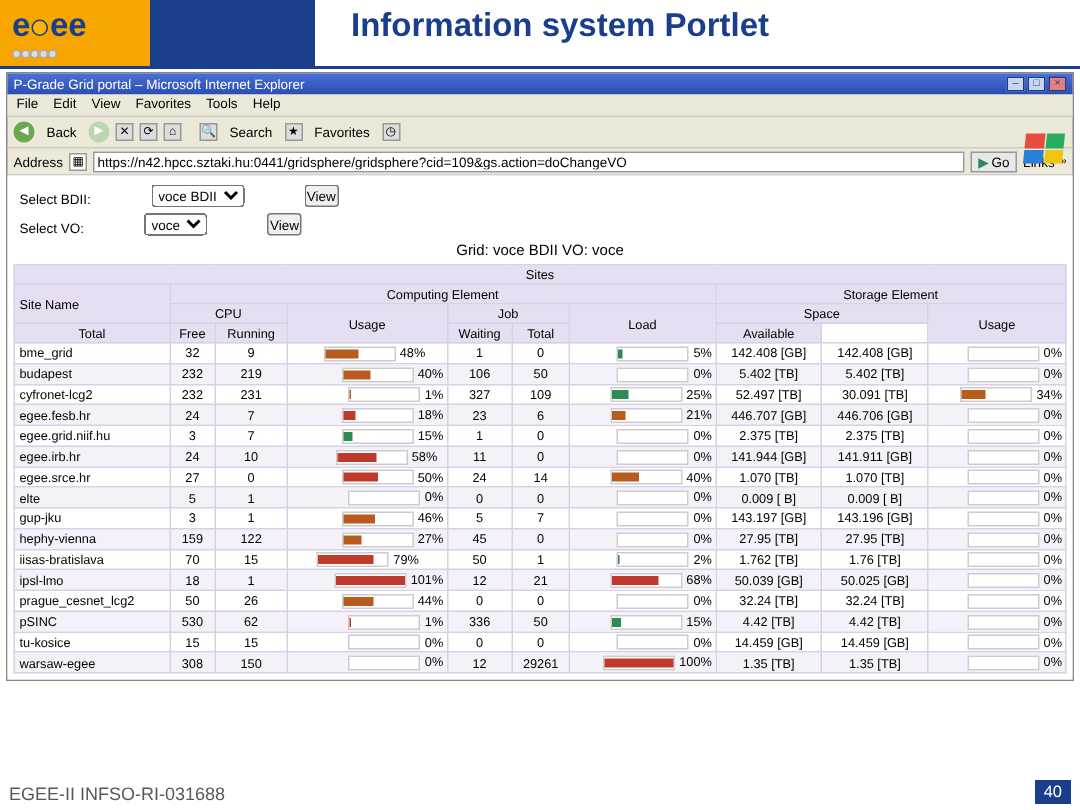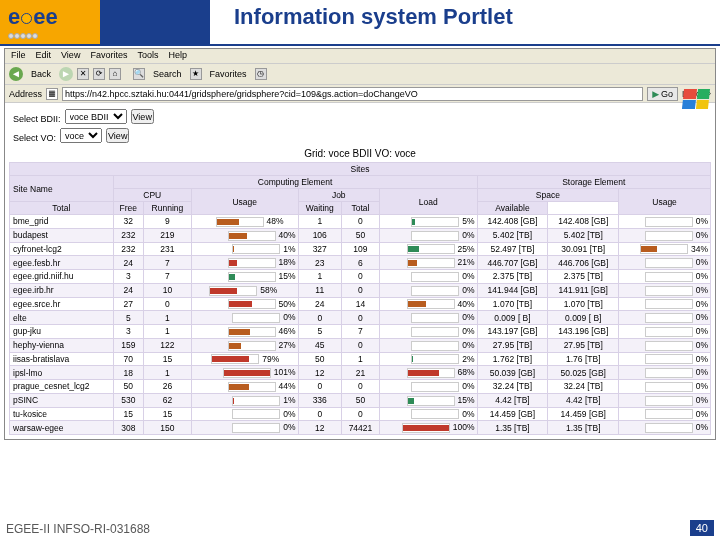--- a/index.html
+++ b/index.html
@@ -24,21 +24,21 @@
   .circle.fwd { background:#bcd6b2; }
   .ico { display:inline-block; width:12px; height:12px; background:#ddd; border:1px solid #999; font-size:8px; text-align:center; line-height:10px; }
   .addrbar { height:18px; display:flex; align-items:center; gap:4px; padding:0 4px; border-bottom:1px solid #ccc; }
   .addrbar input { flex:1; height:14px; font-size:9px; border:1px solid #999; padding:0 2px; }
   .gobtn { display:inline-flex; align-items:center; gap:2px; padding:0 4px; border:1px solid #999; background:#e8e8e8; height:14px; font-size:9px; }
   .winflag { position:absolute; right:6px; top:40px; width:26px; height:20px; display:grid; grid-template-columns:1fr 1fr; grid-template-rows:1fr 1fr; gap:1px; transform:skewX(-6deg); }
   .winflag div:nth-child(1){background:#e74c3c;} .winflag div:nth-child(2){background:#27ae60;} .winflag div:nth-child(3){background:#2980d9;} .winflag div:nth-child(4){background:#f1c40f;}
   
   .portal { background:#fff; padding:4px; }
   .filterrow { display:flex; align-items:flex-end; gap:4px; padding:2px 4px; }
-  .filterrow select,.filterrow button { font-size:9px; height:15px; }
+  .filterrow select,.filterrow button { font-size:9px; height:15px;margin-left:36px; }
   .gridtitle { text-align:center; font-size:10px; padding:3px 0; }
   .tbl { width:100%; border-collapse:collapse; font-size:8.5px; }
   .tbl th, .tbl td { border:1px solid #d8d0e6; padding:1px 3px; text-align:center; }
   .tbl th { background:#e6dff2; font-weight:normal; }
   .tbl th.site { text-align:left; }
   .tbl td.site { text-align:left; }
   .bar-cell { position:relative; width:50px; height:10px; background:#fff; }
   .bar { position:absolute; top:1px; bottom:1px; left:0; }
   tbody tr:nth-child(even) td { background:#f4f1f9; }
   .footer { position:absolute; left:6px; bottom:4px; font-size:12px; color:#585858; }
@@ -50,20 +50,27 @@
 <div class="slide-header">
   <div class="egee-logo">
     <span class="top">e<span class="dotY"></span>ee</span><br>
     <span class="dotG"></span><span class="dotG"></span><span class="dotG"></span><span class="dotG"></span><span class="dotG"></span>
   </div>
   <div class="slide-title">Information system Portlet</div>
   <div class="slide-sub">Enabling Grids for E-sciencE</div>
 </div>
 
 <div class="browser">
+  <div class="titlebar">
+    <span>P-Grade Grid portal – Microsoft Internet Explorer</span>
+    <span class="spacer"></span>
+    <span class="winbtn">–</span>
+    <span class="winbtn">□</span>
+    <span class="winbtn" style="background:#e08080;">×</span>
+  </div>
   <div class="menubar">
     <span>File</span>
     <span>Edit</span>
     <span>View</span>
     <span>Favorites</span>
     <span>Tools</span>
     <span>Help</span>
   </div>
   <div class="toolbar">
     <span class="circle">◄</span>
@@ -195,21 +202,21 @@
             <td>0</td>
             <td style="position: relative; text-align: right; padding-right: 2px;"><div class="bar-cell" style="width: 48px; display: inline-block; vertical-align: middle; margin-right: 3px; border: 1px solid rgb(204, 204, 204);"><div class="bar" style="width: 0%; background: rgb(46, 139, 87);"></div></div><span>0%</span></td>
             <td>2.375 [TB]</td>
             <td>2.375 [TB]</td>
             <td style="position: relative; text-align: right; padding-right: 2px;"><div class="bar-cell" style="width: 48px; display: inline-block; vertical-align: middle; margin-right: 3px; border: 1px solid rgb(204, 204, 204);"><div class="bar" style="width: 0%; background: rgb(46, 139, 87);"></div></div><span>0%</span></td>
           </tr>
           <tr>
             <td class="site">egee.irb.hr</td>
             <td>24</td>
             <td>10</td>
-            <td style="position: relative; padding-right: 6px;"><div class="bar-cell" style="width: 48px; display: inline-block; vertical-align: middle; margin-right: 3px; border: 1px solid rgb(204, 204, 204);"><div class="bar" style="width: 58%; background: rgb(192, 57, 43);"></div></div><span>58%</span></td>
+            <td style="position: relative; text-align: right; padding-right: 6px;"><div class="bar-cell" style="width: 48px; display: inline-block; vertical-align: middle; margin-right: 3px; border: 1px solid rgb(204, 204, 204);"><div class="bar" style="width: 58%; background: rgb(192, 57, 43);"></div></div><span>58%</span></td>
             <td>11</td>
             <td>0</td>
             <td style="position: relative; text-align: right; padding-right: 2px;"><div class="bar-cell" style="width: 48px; display: inline-block; vertical-align: middle; margin-right: 3px; border: 1px solid rgb(204, 204, 204);"><div class="bar" style="width: 0%; background: rgb(46, 139, 87);"></div></div><span>0%</span></td>
             <td>141.944 [GB]</td>
             <td>141.911 [GB]</td>
             <td style="position: relative; text-align: right; padding-right: 2px;"><div class="bar-cell" style="width: 48px; display: inline-block; vertical-align: middle; margin-right: 3px; border: 1px solid rgb(204, 204, 204);"><div class="bar" style="width: 0%; background: rgb(46, 139, 87);"></div></div><span>0%</span></td>
           </tr>
           <tr>
             <td class="site">egee.srce.hr</td>
             <td>27</td>
@@ -317,21 +324,21 @@
             <td>14.459 [GB]</td>
             <td>14.459 [GB]</td>
             <td style="position: relative; text-align: right; padding-right: 2px;"><div class="bar-cell" style="width: 48px; display: inline-block; vertical-align: middle; margin-right: 3px; border: 1px solid rgb(204, 204, 204);"><div class="bar" style="width: 0%; background: rgb(46, 139, 87);"></div></div><span>0%</span></td>
           </tr>
           <tr>
             <td class="site">warsaw-egee</td>
             <td>308</td>
             <td>150</td>
             <td style="position: relative; text-align: right; padding-right: 2px;"><div class="bar-cell" style="width: 48px; display: inline-block; vertical-align: middle; margin-right: 3px; border: 1px solid rgb(204, 204, 204);"><div class="bar" style="width: 0%; background: rgb(46, 139, 87);"></div></div><span>0%</span></td>
             <td>12</td>
-            <td>74421</td>
+            <td>29261</td>
             <td style="position: relative; text-align: right; padding-right: 2px;"><div class="bar-cell" style="width: 48px; display: inline-block; vertical-align: middle; margin-right: 3px; border: 1px solid rgb(204, 204, 204);"><div class="bar" style="width: 100%; background: rgb(192, 57, 43);"></div></div><span>100%</span></td>
             <td>1.35 [TB]</td>
             <td>1.35 [TB]</td>
             <td style="position: relative; text-align: right; padding-right: 2px;"><div class="bar-cell" style="width: 48px; display: inline-block; vertical-align: middle; margin-right: 3px; border: 1px solid rgb(204, 204, 204);"><div class="bar" style="width: 0%; background: rgb(46, 139, 87);"></div></div><span>0%</span></td>
           </tr>
         </tbody>
     </table>
   </div>
 </div>
 

